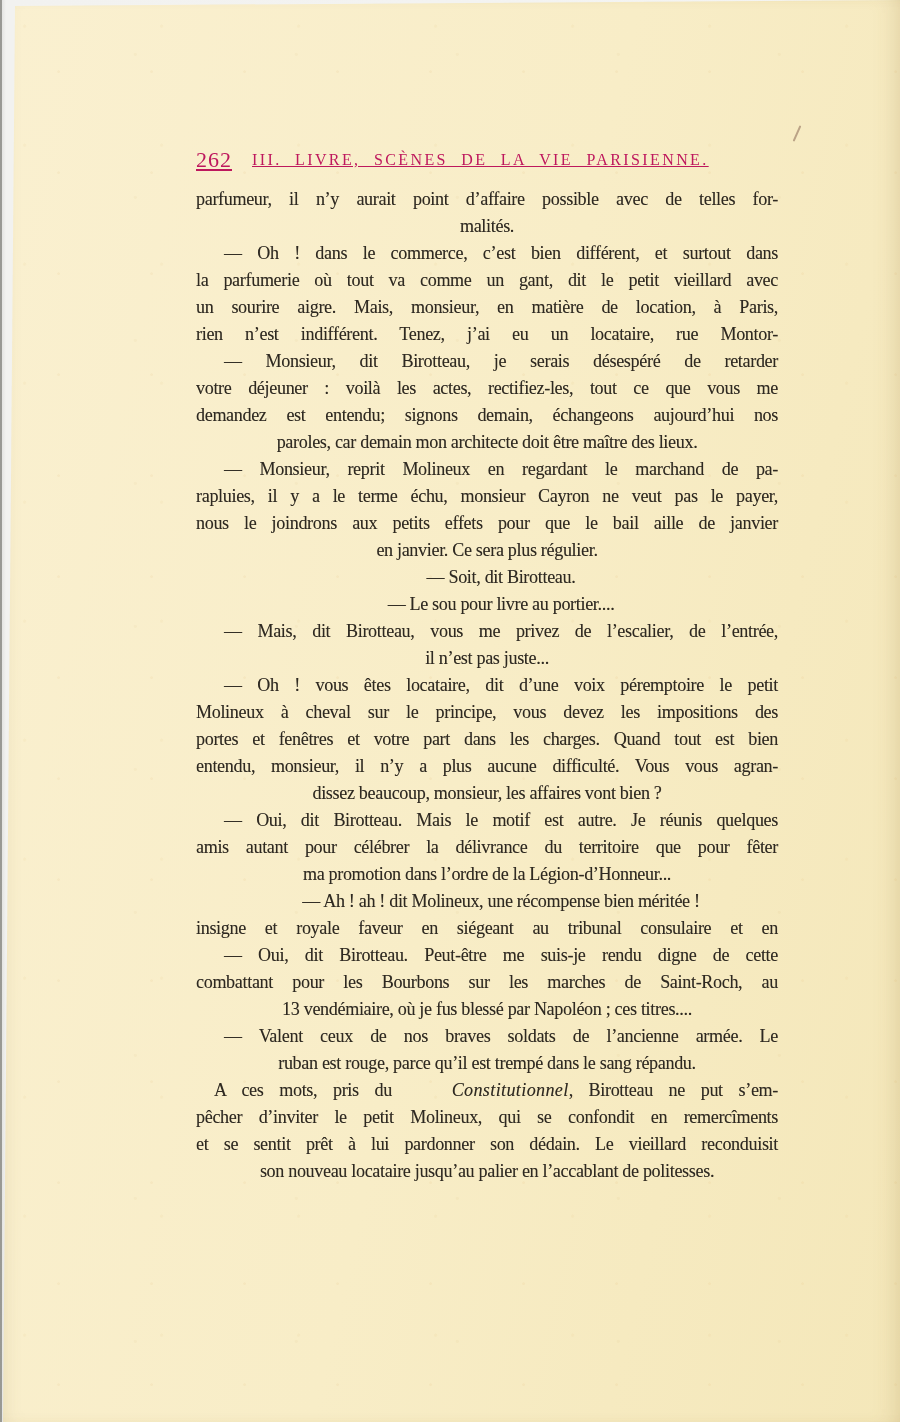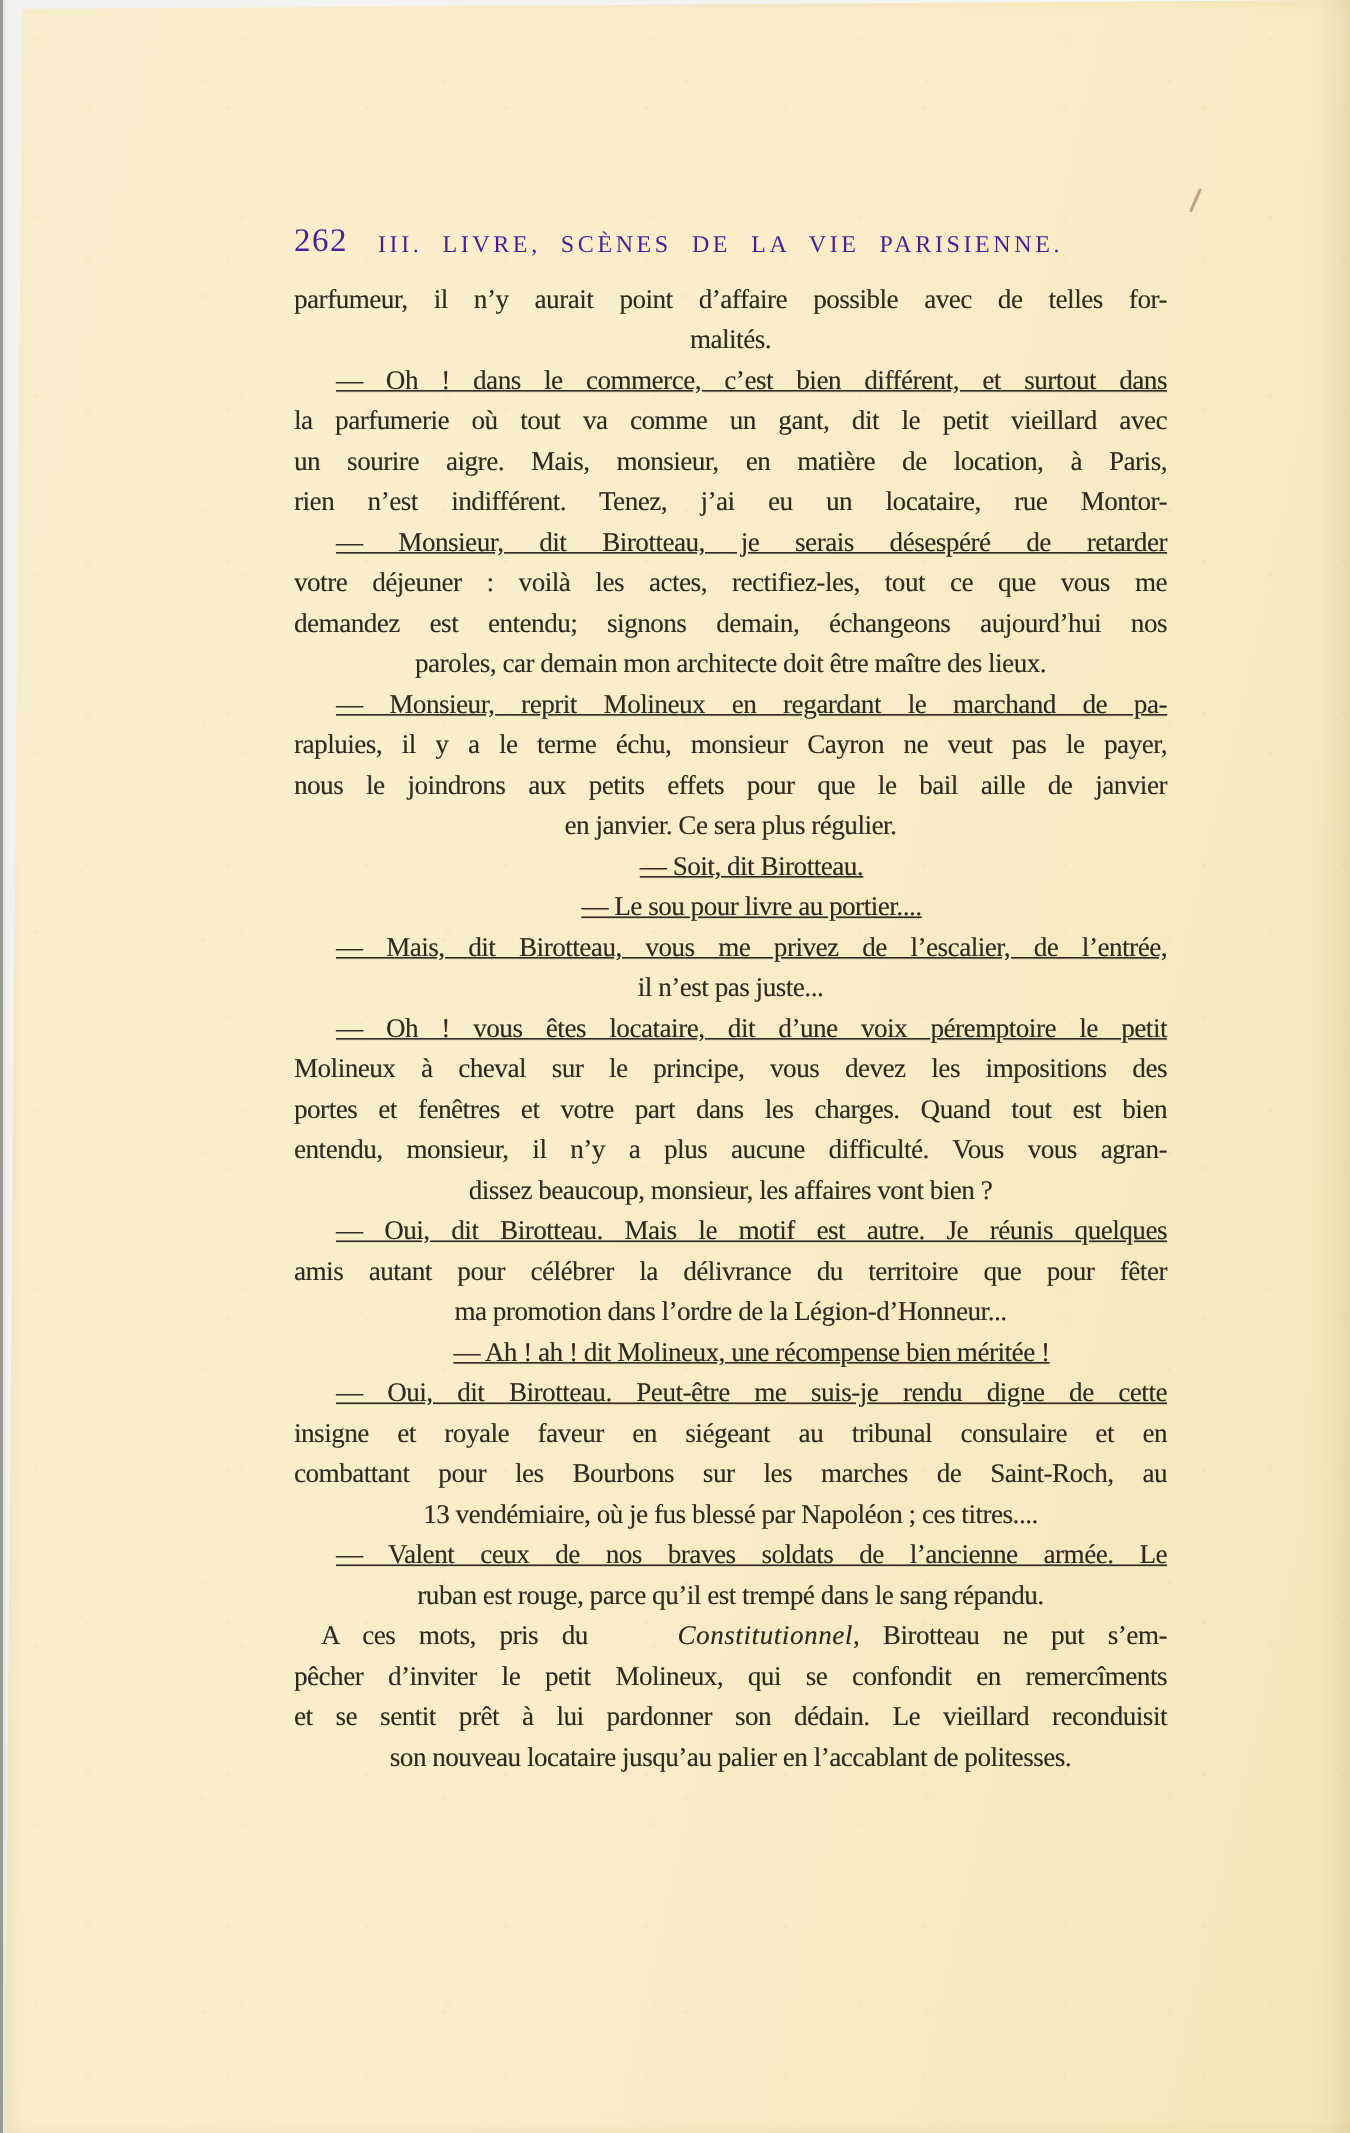--- a/index.html
+++ b/index.html
@@ -21,33 +21,33 @@
     background-size: 137px 119px, 93px 101px, 161px 143px, 100% 100%;
     clip-path: polygon(15px 6px, 900px 0px, 900px 1422px, 3px 1422px);
     box-shadow: inset 14px 0 22px -16px rgba(120,100,60,0.25), inset -18px 0 26px -18px rgba(150,120,60,0.28);
   }
   .scratch {
     position:absolute; left:796px; top:125px; width:2px; height:17px;
     background:rgba(128,92,74,0.5); transform:rotate(24deg); border-radius:1px;
   }
   .running-head {
     position:absolute; left:196px; top:147px; width:582px;
-    display:flex; align-items:flex-end; color:#4c1d95;
+    display:flex; align-items:center; color:#be185d;text-decoration:underline;
   }
   .page-num { font-size:22px; letter-spacing:1px; }
   .head-title { font-size:16px; letter-spacing:2.4px; word-spacing:7px; margin-left:20px; }
   .text-block {
     position:absolute; left:196px; top:186px; width:582px;
     font-size:18px; line-height:27px; letter-spacing:-0.3px;
     color:#2e2921;
     text-shadow:0.25px 0.25px 0 rgba(46,41,33,0.35);
   }
   .ln { text-align:justify; text-align-last:justify; }
   .fl { text-align:center; }
-  .ind { padding-left:28px;text-decoration:underline; }
+  .ind { padding-left:28px; }
   .ind2 { padding-left:18px; }
   .it { font-style:italic; letter-spacing:0.4px;margin-left:44px; }
 </style>
 </head>
 <body>
 
 <div class="backdrop"></div>
 <div class="edge-line"></div>
 <div class="paper"></div>
 <div class="scratch"></div>
@@ -110,22 +110,22 @@
     <div class="ln ind">— Oui, dit Birotteau. Mais le motif est autre. Je réunis quelques</div>
     <div class="ln">amis autant pour célébrer la délivrance du territoire que pour fêter</div>
     <div class="fl">ma promotion dans l’ordre de la Légion-d’Honneur...</div>
   </div>
 
   <div class="para">
     <div class="fl ind">— Ah ! ah ! dit Molineux, une récompense bien méritée !</div>
   </div>
 
   <div class="para">
+    <div class="ln">insigne et royale faveur en siégeant au tribunal consulaire et en</div>
     <div class="ln ind">— Oui, dit Birotteau. Peut-être me suis-je rendu digne de cette</div>
-    <div class="ln">insigne et royale faveur en siégeant au tribunal consulaire et en</div>
     <div class="ln">combattant pour les Bourbons sur les marches de Saint-Roch, au</div>
     <div class="fl">13 vendémiaire, où je fus blessé par Napoléon ; ces titres....</div>
   </div>
 
   <div class="para">
     <div class="ln ind">— Valent ceux de nos braves soldats de l’ancienne armée. Le</div>
     <div class="fl">ruban est rouge, parce qu’il est trempé dans le sang répandu.</div>
   </div>
 
   <div class="para">

